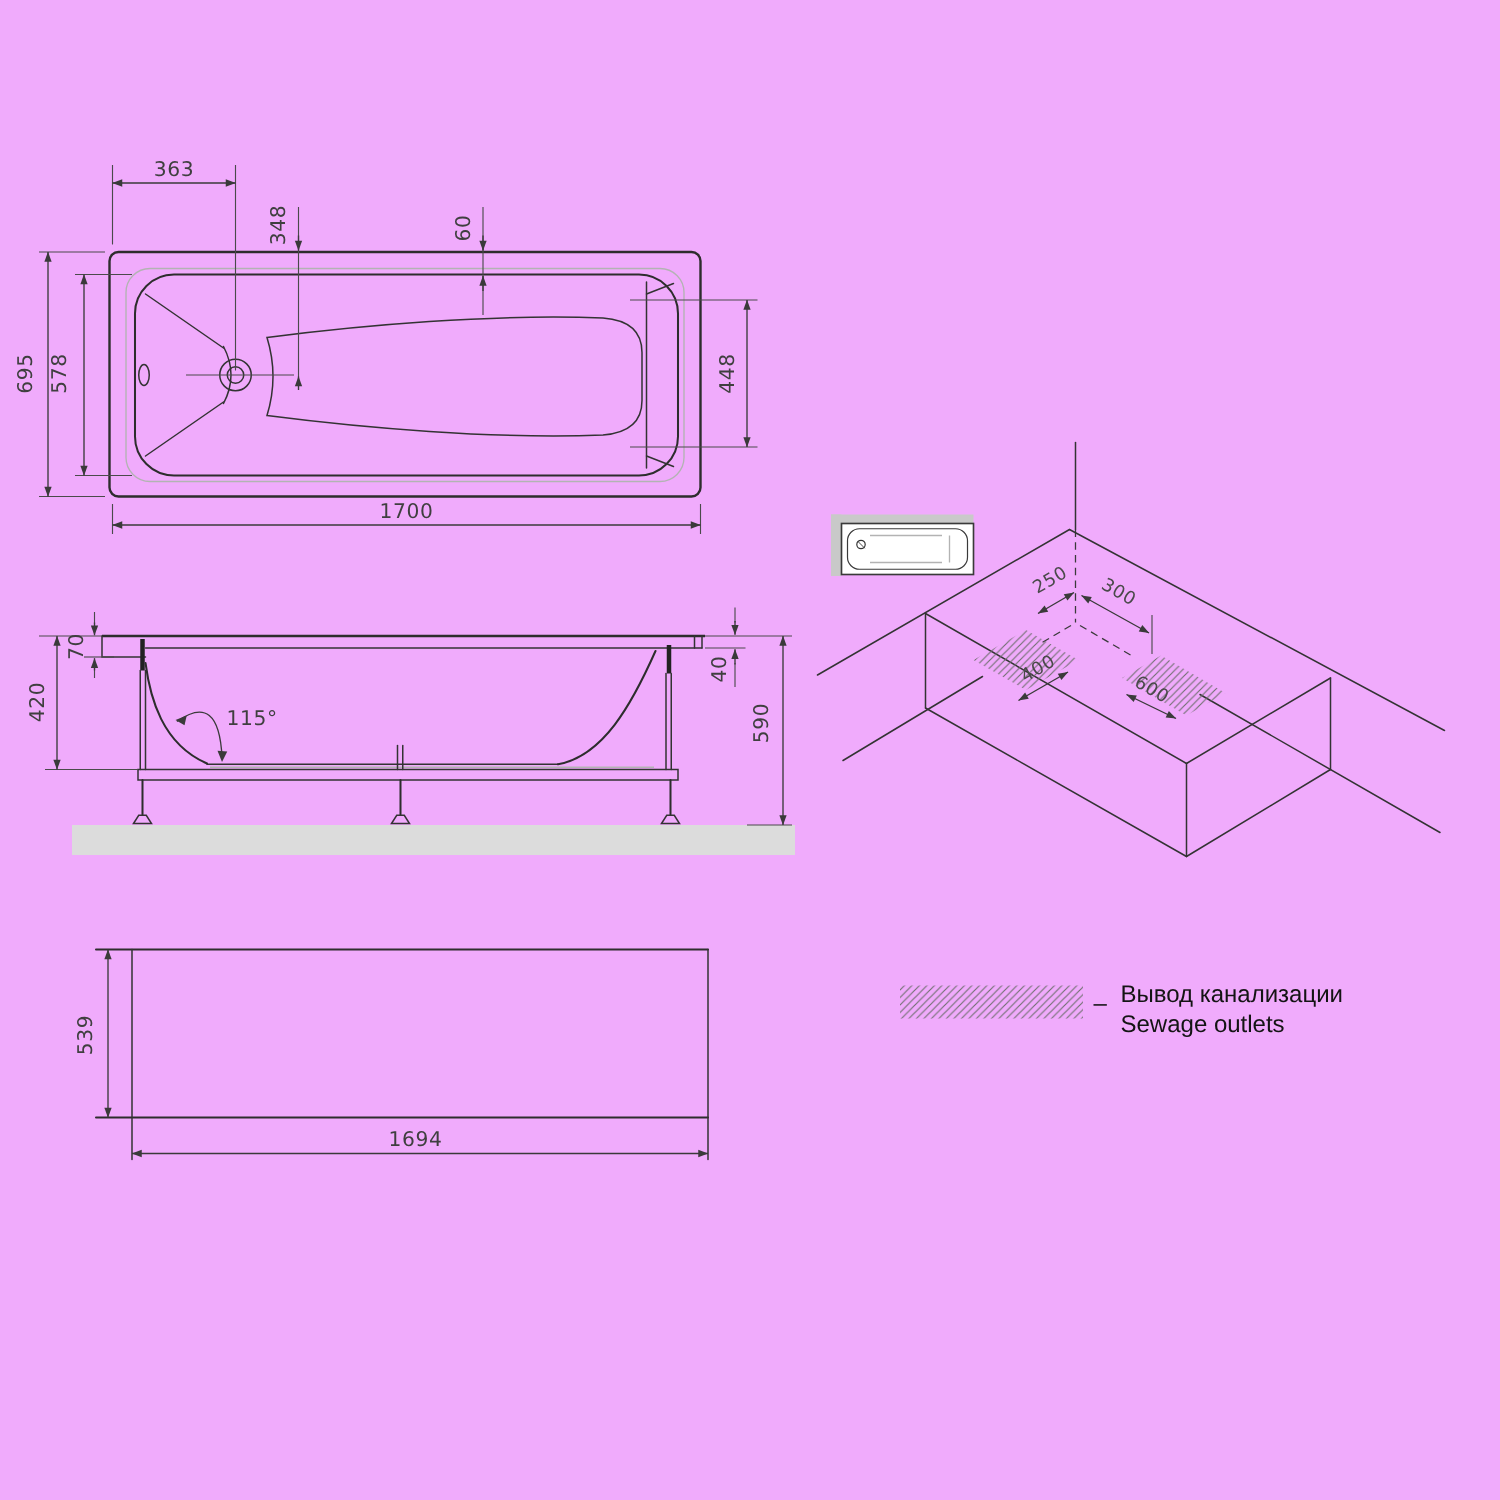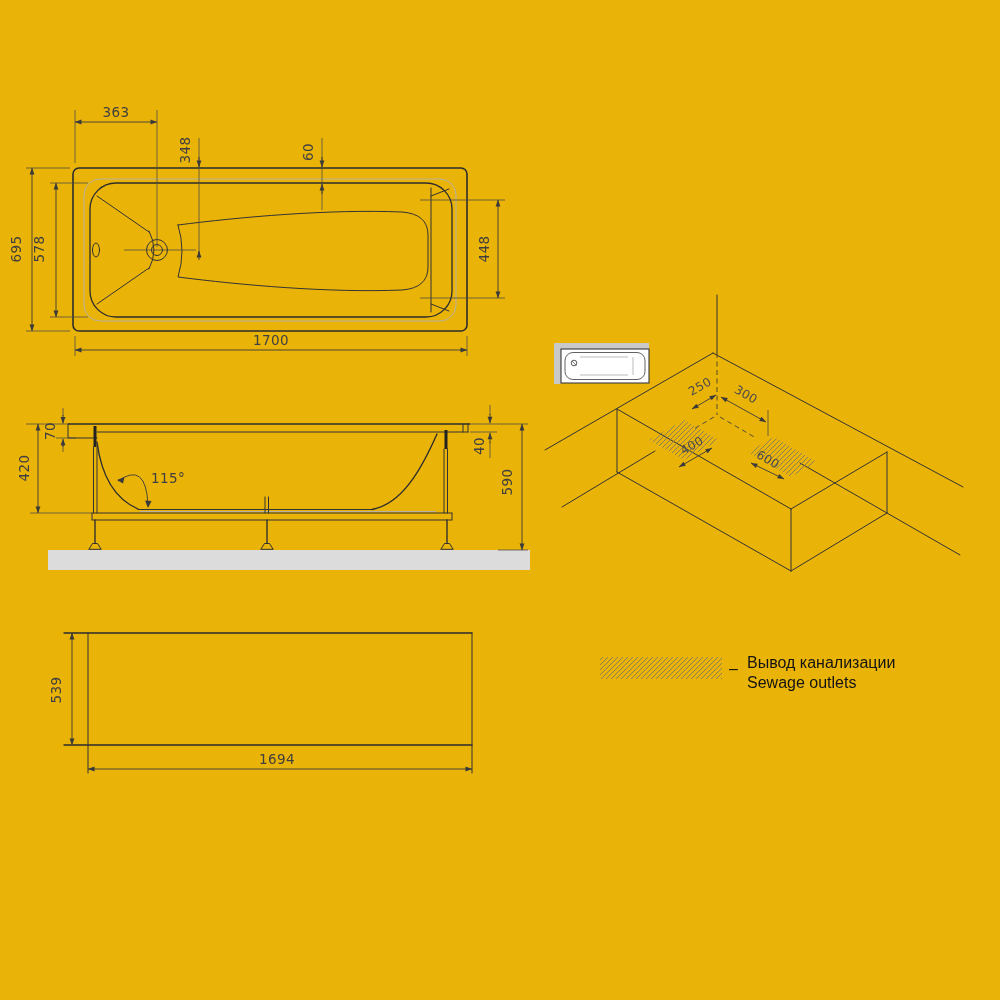--- a/index.html
+++ b/index.html
@@ -1,16 +1,16 @@
 <!DOCTYPE html>
 <html><head>
 <meta charset="utf-8">
 <style>
   html,body{margin:0;padding:0;background:#ffffff;}
-  #canvas{position:relative;width:1000px;height:1000px;background:#eab308;overflow:hidden;}
+  #canvas{position:relative;width:1000px;height:1000px;background:#f0abfc;overflow:hidden;}
   svg{display:block;}
   .ln{stroke:#2d2d2d;fill:none;stroke-width:1.35;stroke-linejoin:round;stroke-linecap:round;}
   .lnb{stroke:#2d2d2d;fill:none;stroke-width:1.6;}
   .ln2{stroke:#333;fill:none;stroke-width:1;stroke-linecap:round;}
   .lt{stroke:#b3b3b3;fill:none;stroke-width:.9;}
   .ext{stroke:#4a4a4a;stroke-width:.75;fill:none;}
   .dimln{stroke:#3a3a3a;stroke-width:.9;fill:none;}
   .dsh{stroke:#3a3a3a;stroke-width:.85;stroke-dasharray:5 3.5;fill:none;}
   .thick{stroke:#222;stroke-width:3;fill:none;}
   text.dim{font-family:"DejaVu Sans",sans-serif;font-size:13.5px;fill:#3f3f3f;letter-spacing:.4px;}

